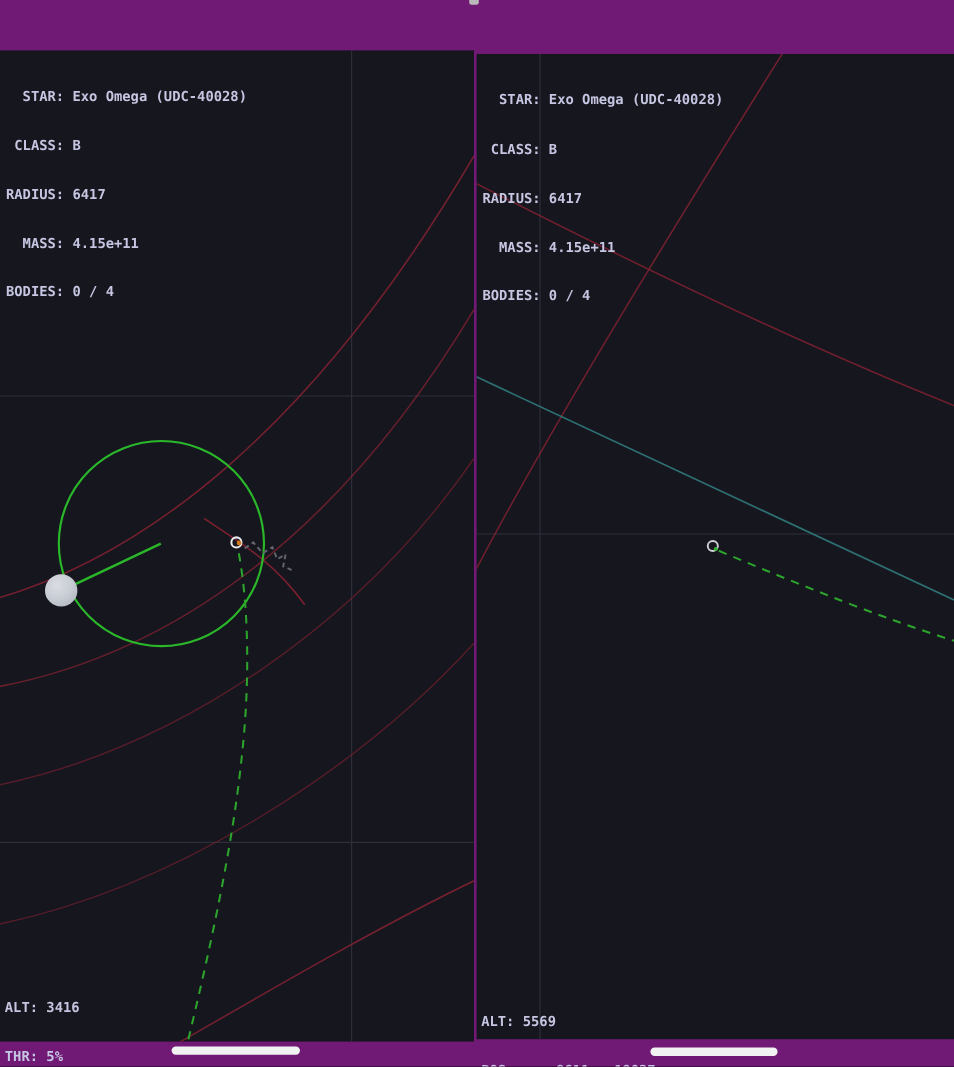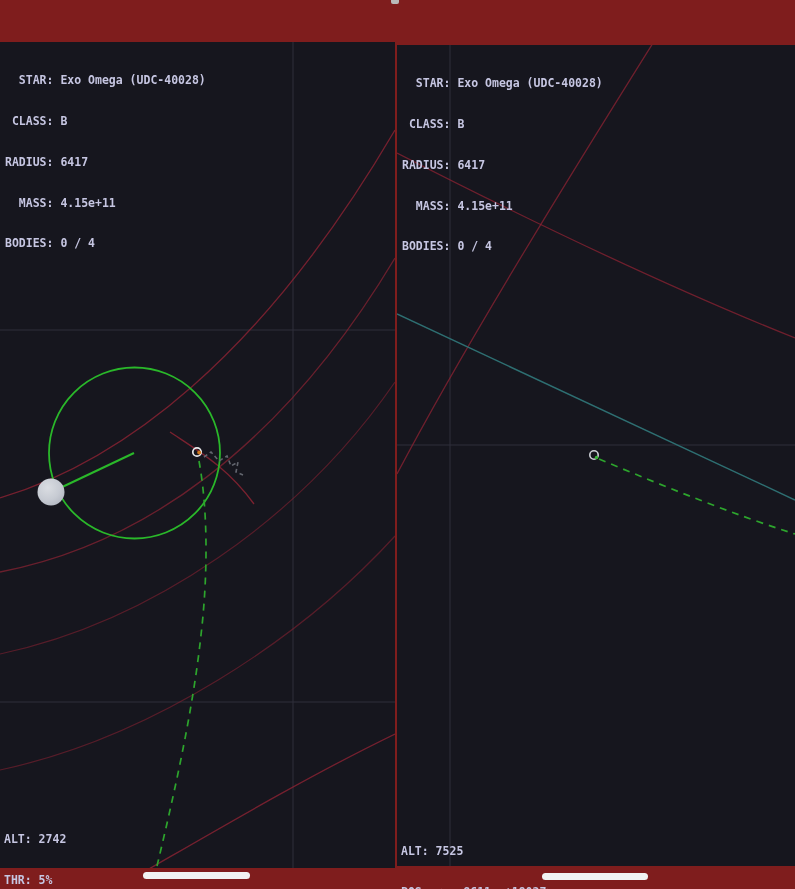--- a/index.html
+++ b/index.html
@@ -1,16 +1,16 @@
 <!DOCTYPE html>
 <html><head>
 <meta charset="utf-8">
 <style>
   html,body{margin:0;padding:0;background:#000;}
-  .stage{position:relative;width:795px;height:889px;background:#7f1d1d;overflow:hidden;
+  .stage{position:relative;width:795px;height:889px;background:#701a75;overflow:hidden;
          font-family:"DejaVu Sans Mono", monospace;}
   .screen{position:absolute;top:0;height:889px;}
   .screen-left{left:0;width:395px;}
   .screen-right{left:397px;width:398px;}
   .gamesvg{position:absolute;left:0;top:0;}
   .hud{position:absolute;color:#c6c6e2;font-size:11.5px;font-weight:700;
        line-height:13.6px;white-space:pre;letter-spacing:0;}
   .hud-header-left{left:5px;top:47px;}
   .hud-header-right{left:5px;top:50px;}
   .hud-telemetry-left{left:4px;top:806px;}
@@ -68,21 +68,21 @@
 
     <div class="hud hud-header-left">
       <div>  STAR: Exo Omega (UDC-40028)</div>
       <div> CLASS: B</div>
       <div>RADIUS: 6417</div>
       <div>  MASS: 4.15e+11</div>
       <div>BODIES: 0 / 4</div>
     </div>
 
     <div class="hud hud-telemetry-left">
-      <div>ALT: 2742</div>
+      <div>ALT: 3416</div>
       <div>THR: 5%</div>
       
       
     </div>
 
     <div class="home-pill pill-left"></div>
   </div>
 
   <div class="screen screen-right">
     <svg class="gamesvg" width="398" height="889" viewBox="0 0 398 889">
@@ -110,21 +110,21 @@
 
     <div class="hud hud-header-right">
       <div>  STAR: Exo Omega (UDC-40028)</div>
       <div> CLASS: B</div>
       <div>RADIUS: 6417</div>
       <div>  MASS: 4.15e+11</div>
       <div>BODIES: 0 / 4</div>
     </div>
 
     <div class="hud hud-telemetry-right">
-      <div>ALT: 7525</div>
+      <div>ALT: 5569</div>
       <div>POS: &lt;  -8611, +19027&gt;</div>
       
     </div>
 
     <div class="home-pill pill-right"></div>
   </div>
 
   <div class="divider-speck"></div>
 </div>
 

